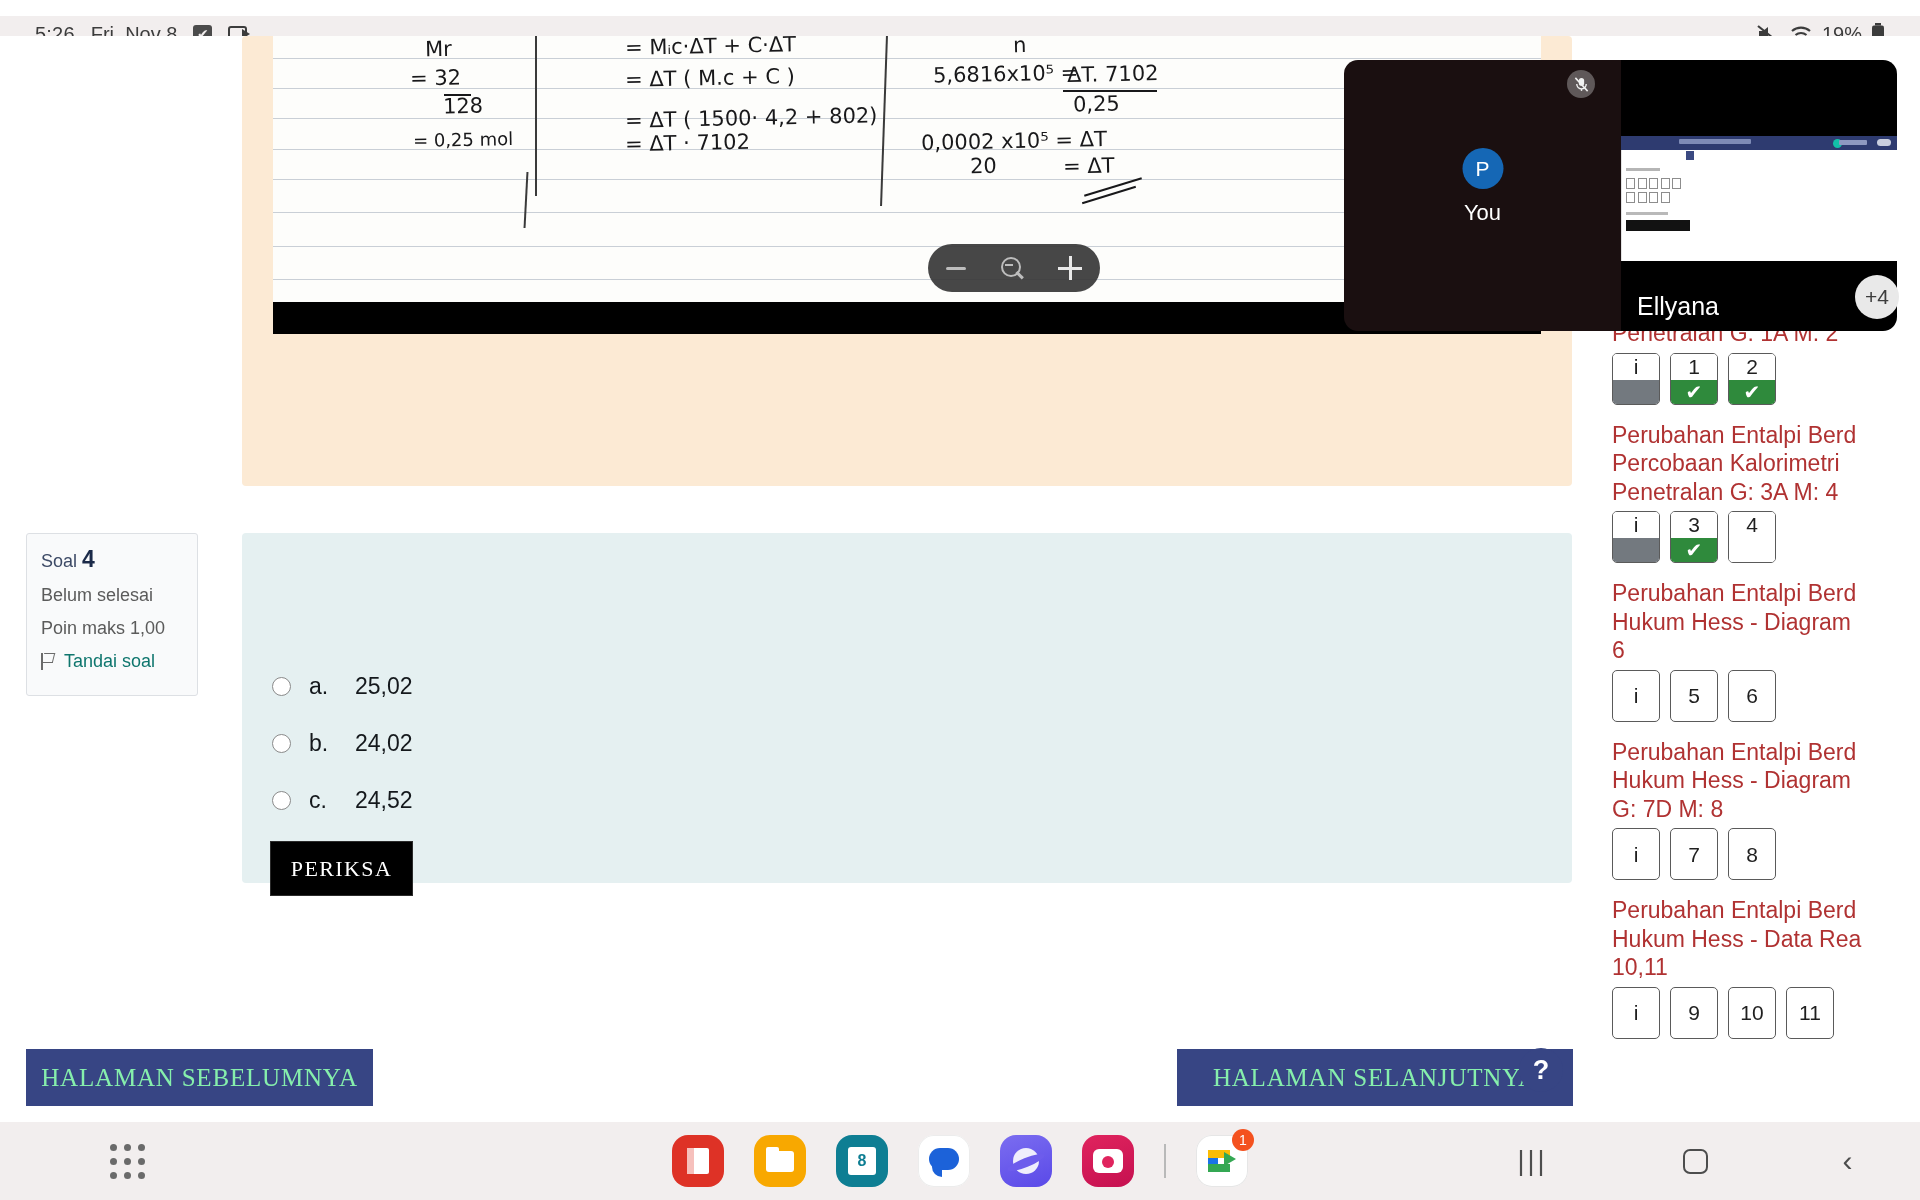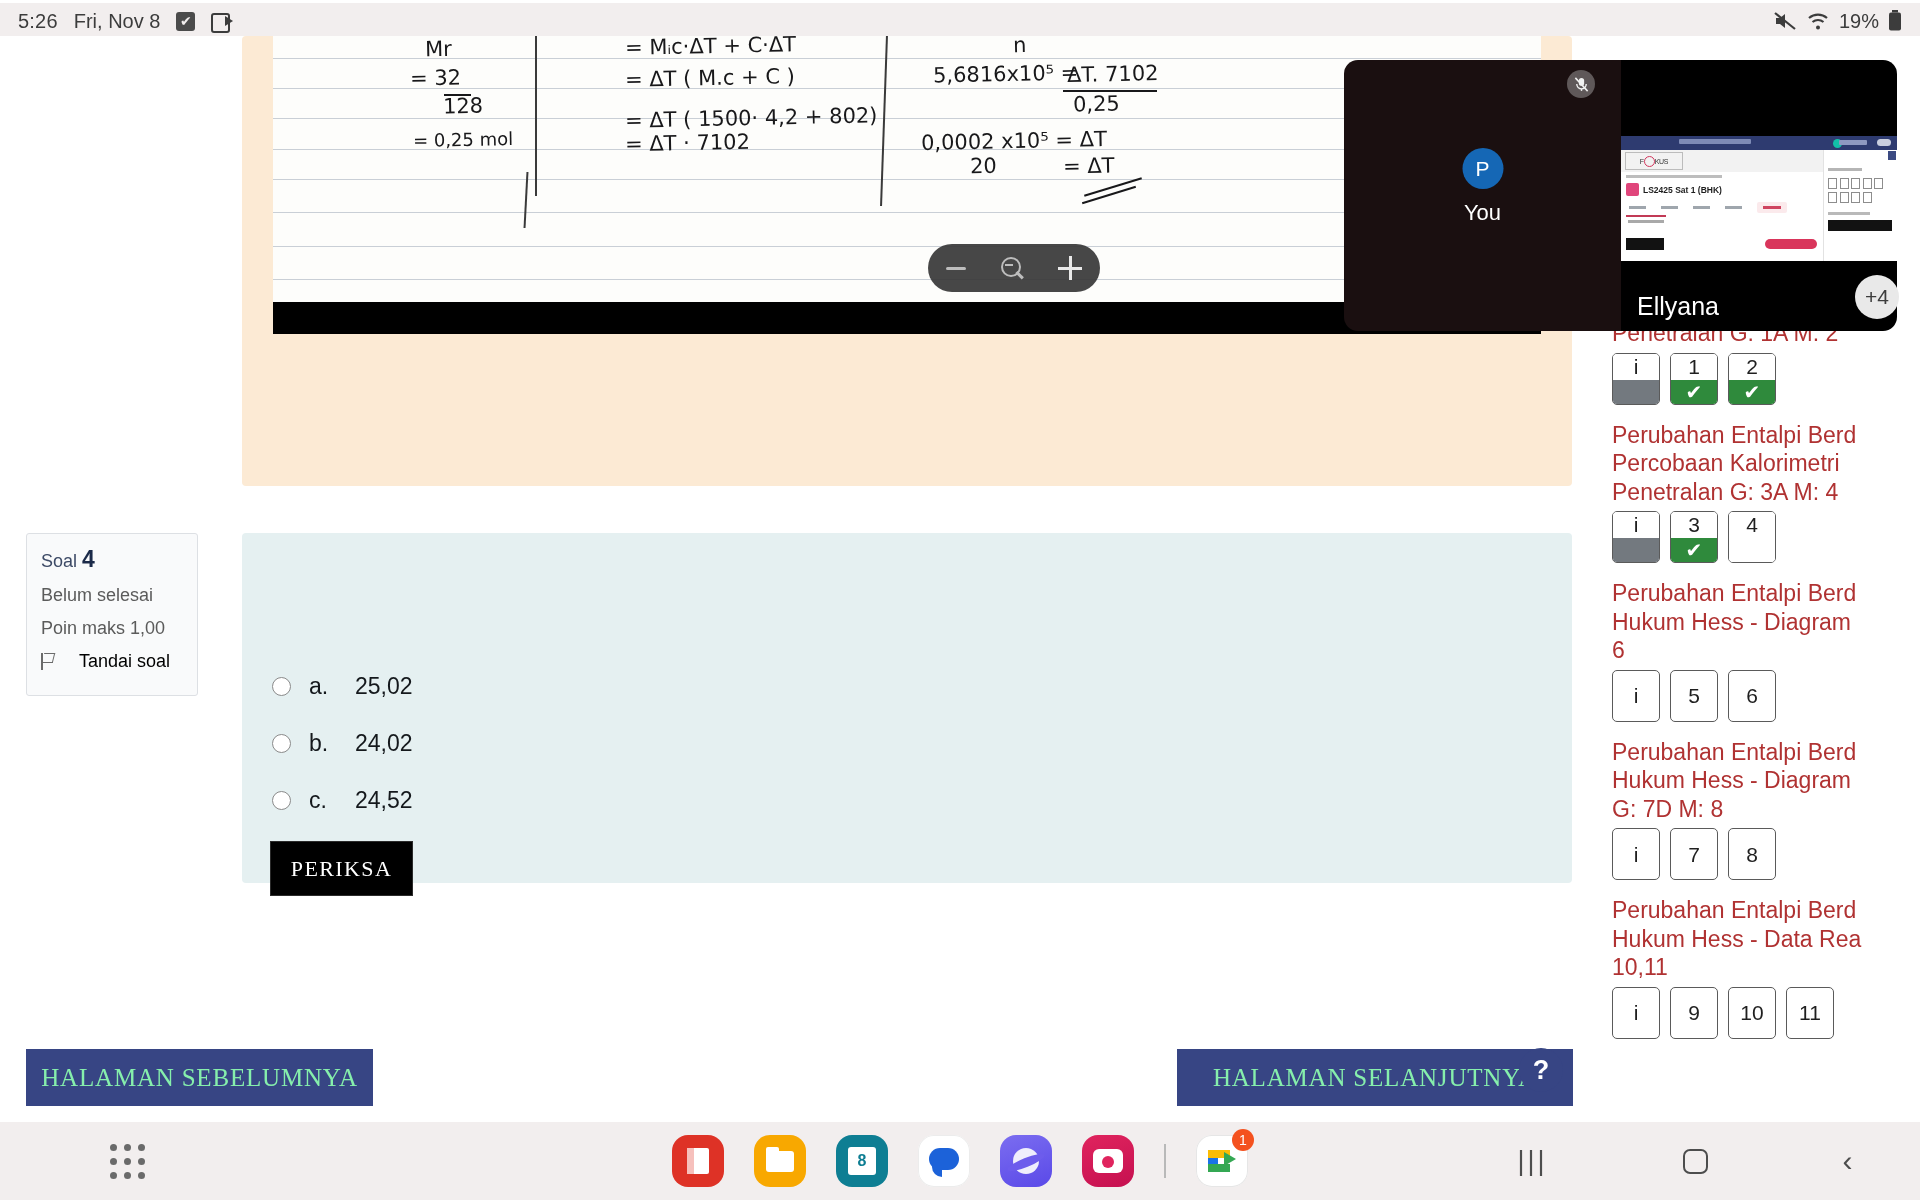--- a/index.html
+++ b/index.html
@@ -6,23 +6,23 @@
   html, body {
     width: 1920px; height: 1200px;
     background: #ffffff;
     font-family: "Liberation Sans", sans-serif;
     overflow: hidden;
   }
   .screen { position: relative; width: 1920px; height: 1200px; background: #fff; }
 
   
   .statusbar {
-    position: absolute; top: 3px; left: 0; width: 1920px; height: 36px;
+    position: absolute; top: 16px; left: 0; width: 1920px; height: 36px;
     background: #f2eeee; display: flex; align-items: center;
-    padding: 0 18px; font-size: 20px; color: #3c3c3c;
+    padding: 0 35px; font-size: 20px; color: #3c3c3c;
   }
   .sb-left { display: flex; align-items: center; gap: 16px; }
   .sb-time { font-size: 20px; color: #3c3c3c; letter-spacing: .2px; }
   .sb-date { font-size: 20px; color: #3c3c3c; }
   .sb-right { margin-left: auto; display: flex; align-items: center; gap: 9px; }
   .sb-batt { font-size: 20px; color: #3c3c3c; }
   .icon-chk {
     width: 19px; height: 19px; background: #4b4b4b; border-radius: 3px;
     display: flex; align-items: center; justify-content: center;
     color: #f2eeee; font-size: 14px; line-height: 1;
@@ -104,21 +104,21 @@
 
   
   .q-info {
     position: absolute; left: 26px; top: 497px; width: 172px; height: 163px;
     background: #f9fafb; border: 1px solid #dde0e4; border-radius: 3px;
     padding: 14px 0 0 14px;
   }
   .q-info .row { font-size: 18px; color: #5b5b5b; margin-bottom: 15px; line-height: 1; }
   .q-info .r1 { color: #3d4a66; }
   .q-info .r1 b { font-size: 23px; color: #1b2a49; font-weight: bold; }
-  .q-info .r4 { display: flex; align-items: center; gap: 24px; color: #000000; margin-bottom: 0; }
+  .q-info .r4 { display: flex; align-items: center; gap: 9px; color: #0f766e; margin-bottom: 0; }
   .flag-ico { position: relative; width: 14px; height: 17px; flex: 0 0 14px; }
   .flag-ico::before {
     content: ""; position: absolute; left: 0; top: 0; width: 1.6px; height: 17px; background: #6b6b6b;
   }
   .flag-ico::after {
     content: ""; position: absolute; left: 1.6px; top: 0.5px; width: 10px; height: 8px;
     border: 1.4px solid #6b6b6b; border-left: none;
     transform: skewX(-14deg);
   }
 
@@ -547,41 +547,20 @@
 
     <div class="pip-other">
       <div class="pip-share">
         <div class="sh-top">
           <span class="t1"></span>
             <span class="dot"></span>
             <span class="t2"></span>
             <span class="t3"></span>
         </div>
         <div class="sh-body">
-          <div class="sh-main">
-            <div class="sh-logoarea">
-              <div class="sh-logo">F<span class="ring"></span>KUS</div>
-            </div>
-            <div class="sh-crumb"></div>
-            <div class="sh-titlerow">
-              <span class="sh-sq"></span>
-              <span class="sh-titletxt">LS2425 Sat 1 (BHK)</span>
-            </div>
-            <div class="sh-tabs">
-              <span class="sh-tab"></span>
-                <span class="sh-tab"></span>
-              <span class="sh-tab"></span>
-                <span class="sh-tab"></span>
-              <span class="sh-tabpill"></span>
-            </div>
-            <div class="sh-tabline"></div>
-            <div class="sh-sub"></div>
-            <div class="sh-blackbtn"></div>
-            <div class="sh-redpill"></div>
-          </div>
           <div class="sh-rightpanel">
             <div class="sh-rp-top"></div>
             <div class="sh-rp-title"></div>
             <div class="sh-grid">
               <span class="sh-gcell"></span>
                 <span class="sh-gcell"></span>
                 <span class="sh-gcell"></span>
               <span class="sh-gcell"></span>
                 <span class="sh-gcell"></span>
                 <span class="sh-gcell"></span>

